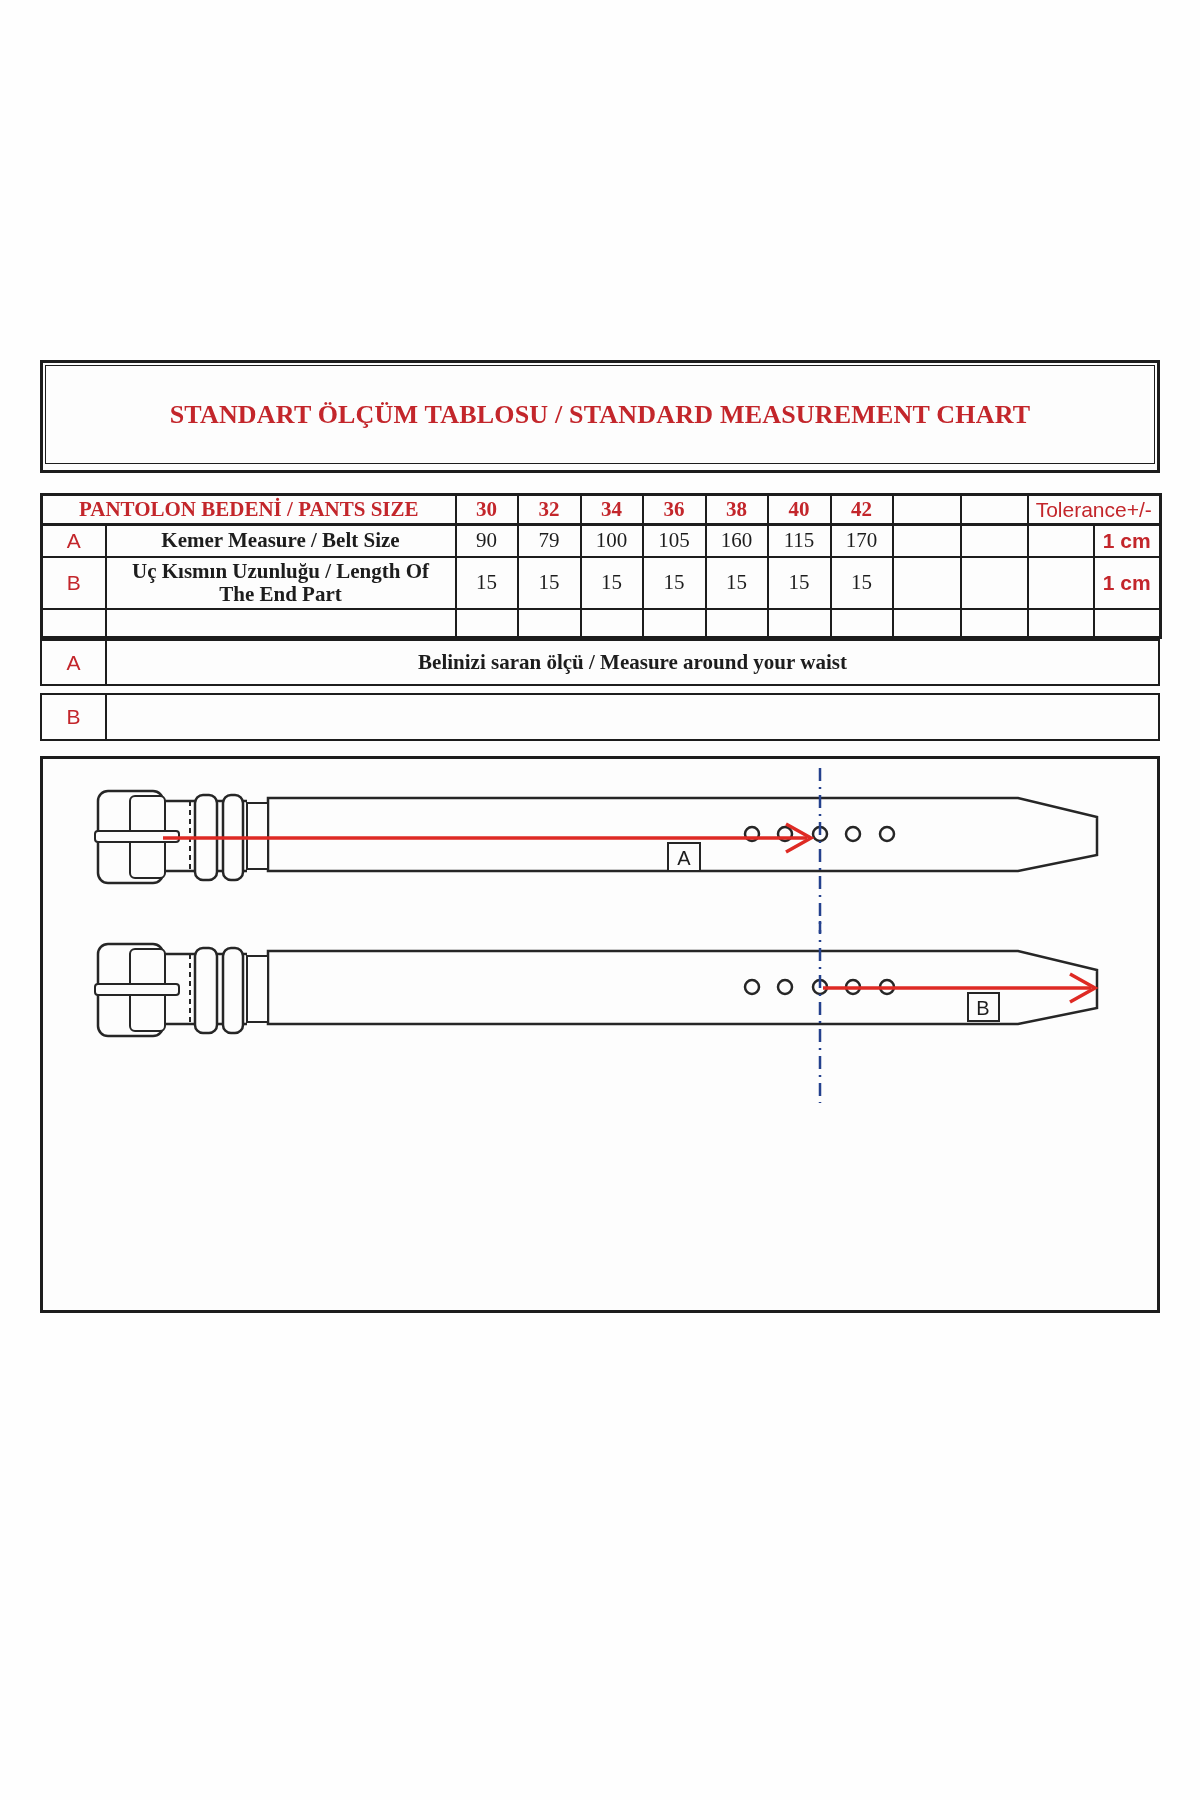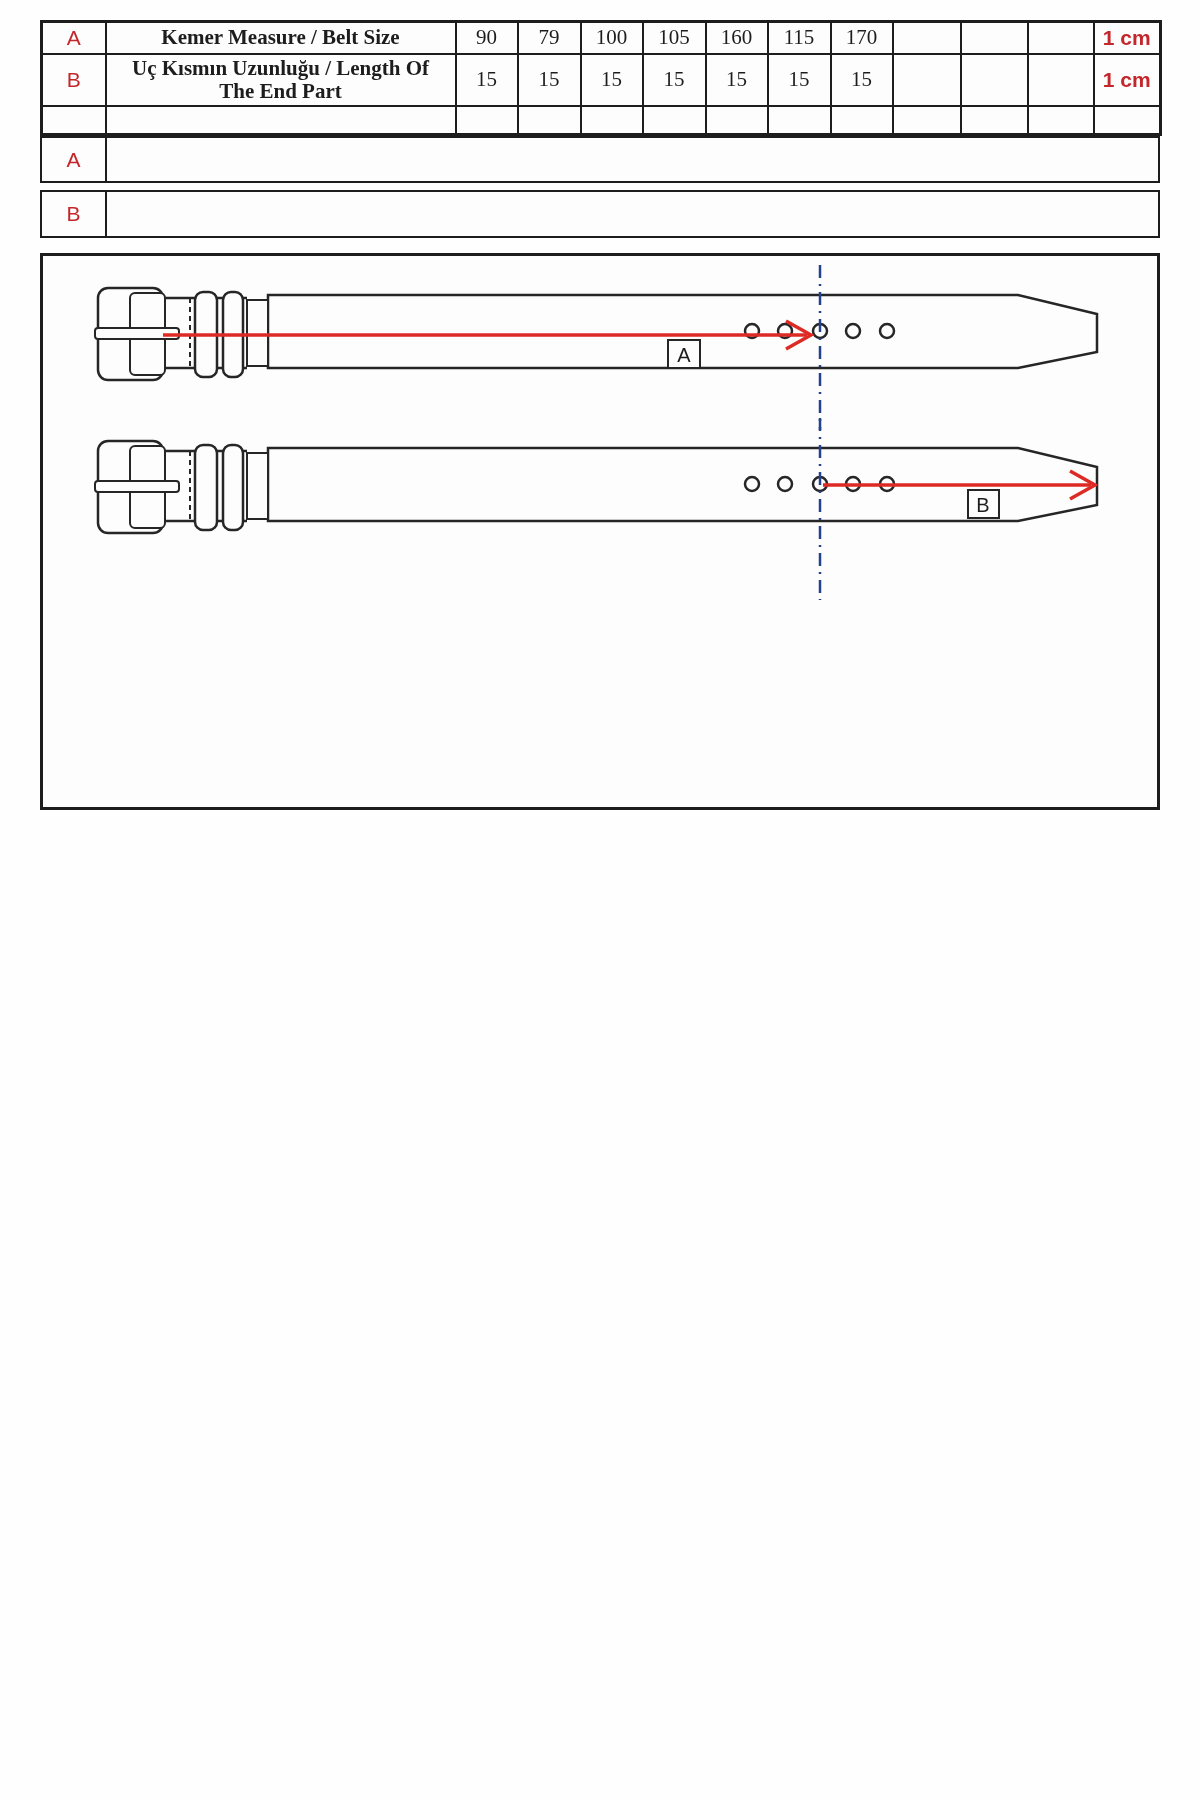--- a/index.html
+++ b/index.html
@@ -49,39 +49,57 @@
   .diagram{margin-top:15px;width:1120px;height:557px;border:3px solid var(--ink);
            box-sizing:border-box;background:#fdfdfd;}
   .belt-label{font-family:"Liberation Sans","DejaVu Sans",sans-serif;font-size:20px;fill:#1d1d1d;}
 </style>
 </head>
 <body>
 
 <div class="page">
   <div class="content">
 
+    <div class="dbox title-box">
+      <div class="dbox-inner">
+        <span class="title-text">STANDART ÖLÇÜM TABLOSU / STANDARD MEASUREMENT CHART</span>
+      </div>
+    </div>
 
 
     <table class="size">
       <colgroup>
         <col style="width:64px">
           <col style="width:350px">
         <col style="width:62px">
           <col style="width:63px">
           <col style="width:62px">
         <col style="width:63px">
           <col style="width:62px">
           <col style="width:63px">
           <col style="width:62px">
         <col style="width:68px">
           <col style="width:67px">
           <col style="width:66px">
           <col style="width:67px">
       </colgroup>
       <tbody>
+          <tr class="hdr">
+            <td class="red-bold" colspan="2">PANTOLON BEDENİ / PANTS SIZE</td>
+            <td class="red-bold">30</td>
+            <td class="red-bold">32</td>
+            <td class="red-bold">34</td>
+            <td class="red-bold">36</td>
+            <td class="red-bold">38</td>
+            <td class="red-bold">40</td>
+            <td class="red-bold">42</td>
+            <td></td>
+            <td></td>
+            <td class="tol-hdr" colspan="2">Tolerance+/-</td>
+          </tr>
           <tr class="rowA">
             <td class="letter">A</td>
             <td class="lbl">Kemer Measure / Belt Size</td>
             <td class="val">90</td>
             <td class="val">79</td>
             <td class="val">100</td>
             <td class="val">105</td>
             <td class="val">160</td>
             <td class="val">115</td>
             <td class="val">170</td>
@@ -119,20 +137,21 @@
             <td></td>
             <td></td>
             <td></td>
             <td></td>
           </tr>
         </tbody>
     </table>
 
     <div class="legend-row legend-a">
       <div class="legend-letter">A</div>
+      <div class="legend-text">Belinizi saran ölçü / Measure around your waist</div>
     </div>
     <div class="legend-row legend-b">
       <div class="legend-letter">B</div>
     </div>
 
     <div class="diagram">
       <svg width="1114" height="551" viewBox="0 0 1114 551">
         <defs>
           <g id="beltShape" fill="#fdfdfd" stroke="#262626" stroke-width="2.5">
 

